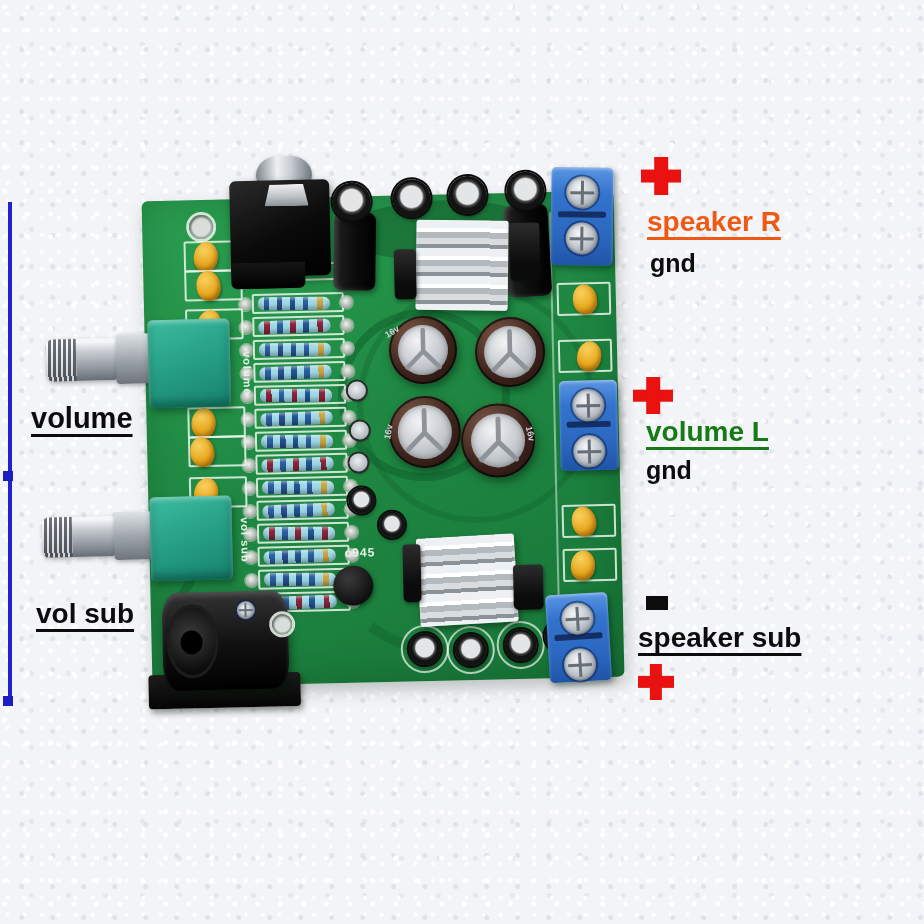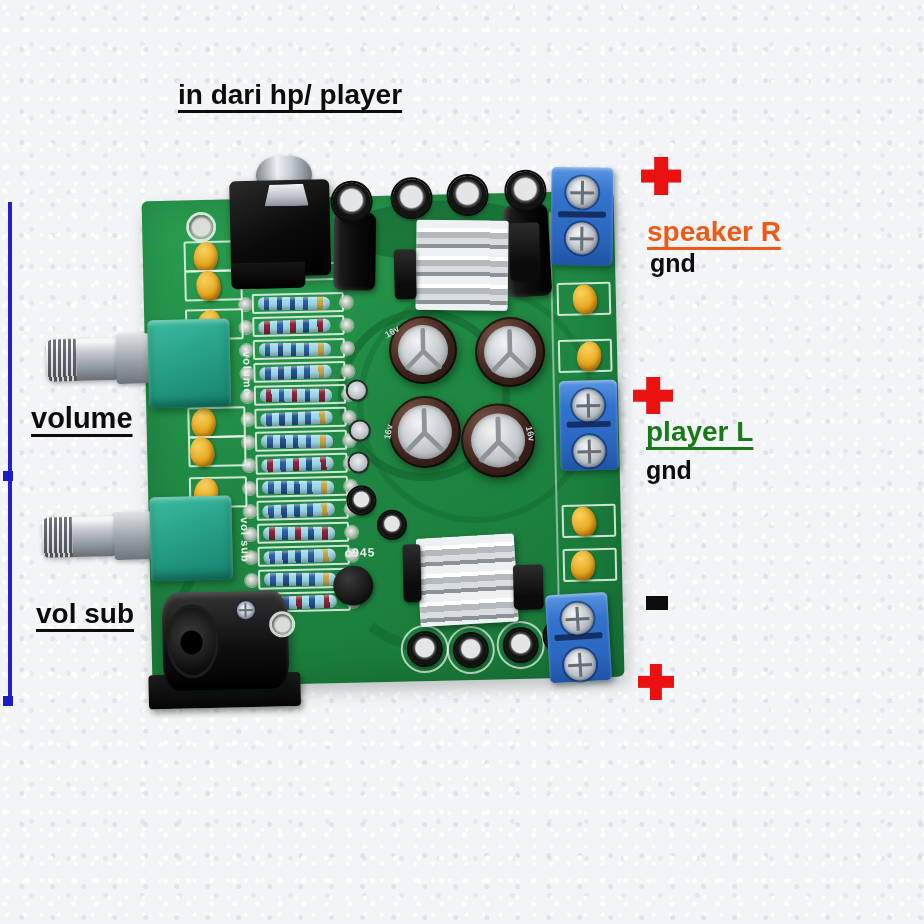--- a/index.html
+++ b/index.html
@@ -270,28 +270,28 @@
       <div class="p aj-tip" style="left: 123px; top: -14px; width: 44px; height: 22px;"></div>
       <div class="p aj-step" style="left: 88px; top: 64px; width: 74px; height: 26px;"></div>
       <div class="p hole" style="left: 47px; top: 15px; width: 24px; height: 24px;"></div>
       <div class="p hole" style="left: 121px; top: 416px; width: 20px; height: 20px;"></div>
       <div class="p screw" style="left: 86px; top: 402px; width: 18px; height: 18px; position: absolute;"></div>
       <div class="silk" style="left: 96px; top: 152px;">volume</div>
       <div class="silk" style="left: 90px; top: 318px;">vol sub</div>
       <div class="silk-h" style="left: 195px; top: 349px;">c945</div>
     </div>
 
-  <div class="ann u" style="left:178px;top:79px;font-size:28px;">in dari hp/ player</div>
 
   <div class="cross" style="left:641px;top:157px;width:40px;height:38px;" aria-label="+"></div>
-  <div class="ann u" style="left:647px;top:216px;font-size:28px;color:#ee5a13;">speaker R</div>
+  <div class="ann u" style="left:647px;top:206px;font-size:28px;color:#ee5a13;">speaker R</div>
   <div class="ann" style="left:650px;top:249px;font-size:25px;">gnd</div>
 
   <div class="cross" style="left:633px;top:377px;width:40px;height:37px;" aria-label="+"></div>
-  <div class="ann u" style="left:646px;top:416px;font-size:28px;color:#177a17;">player L</div>
+  <div class="ann u" style="left:646px;top:416px;font-size:28px;color:#177a17;">volume L</div>
   <div class="ann" style="left:646px;top:456px;font-size:25px;">gnd</div>
 
   <div class="minusbar" style="left:646px;top:596px;width:22px;height:14px;" aria-label="-"></div>
+  <div class="ann u" style="left:638px;top:622px;font-size:28px;">speaker sub</div>
   <div class="cross" style="left:638px;top:664px;width:36px;height:36px;" aria-label="+"></div>
 
   <div class="ann u" style="left:31px;top:402px;font-size:29px;">volume</div>
   <div class="ann u" style="left:36px;top:598px;font-size:28px;">vol sub</div>
 </div>
 
 </body></html>

